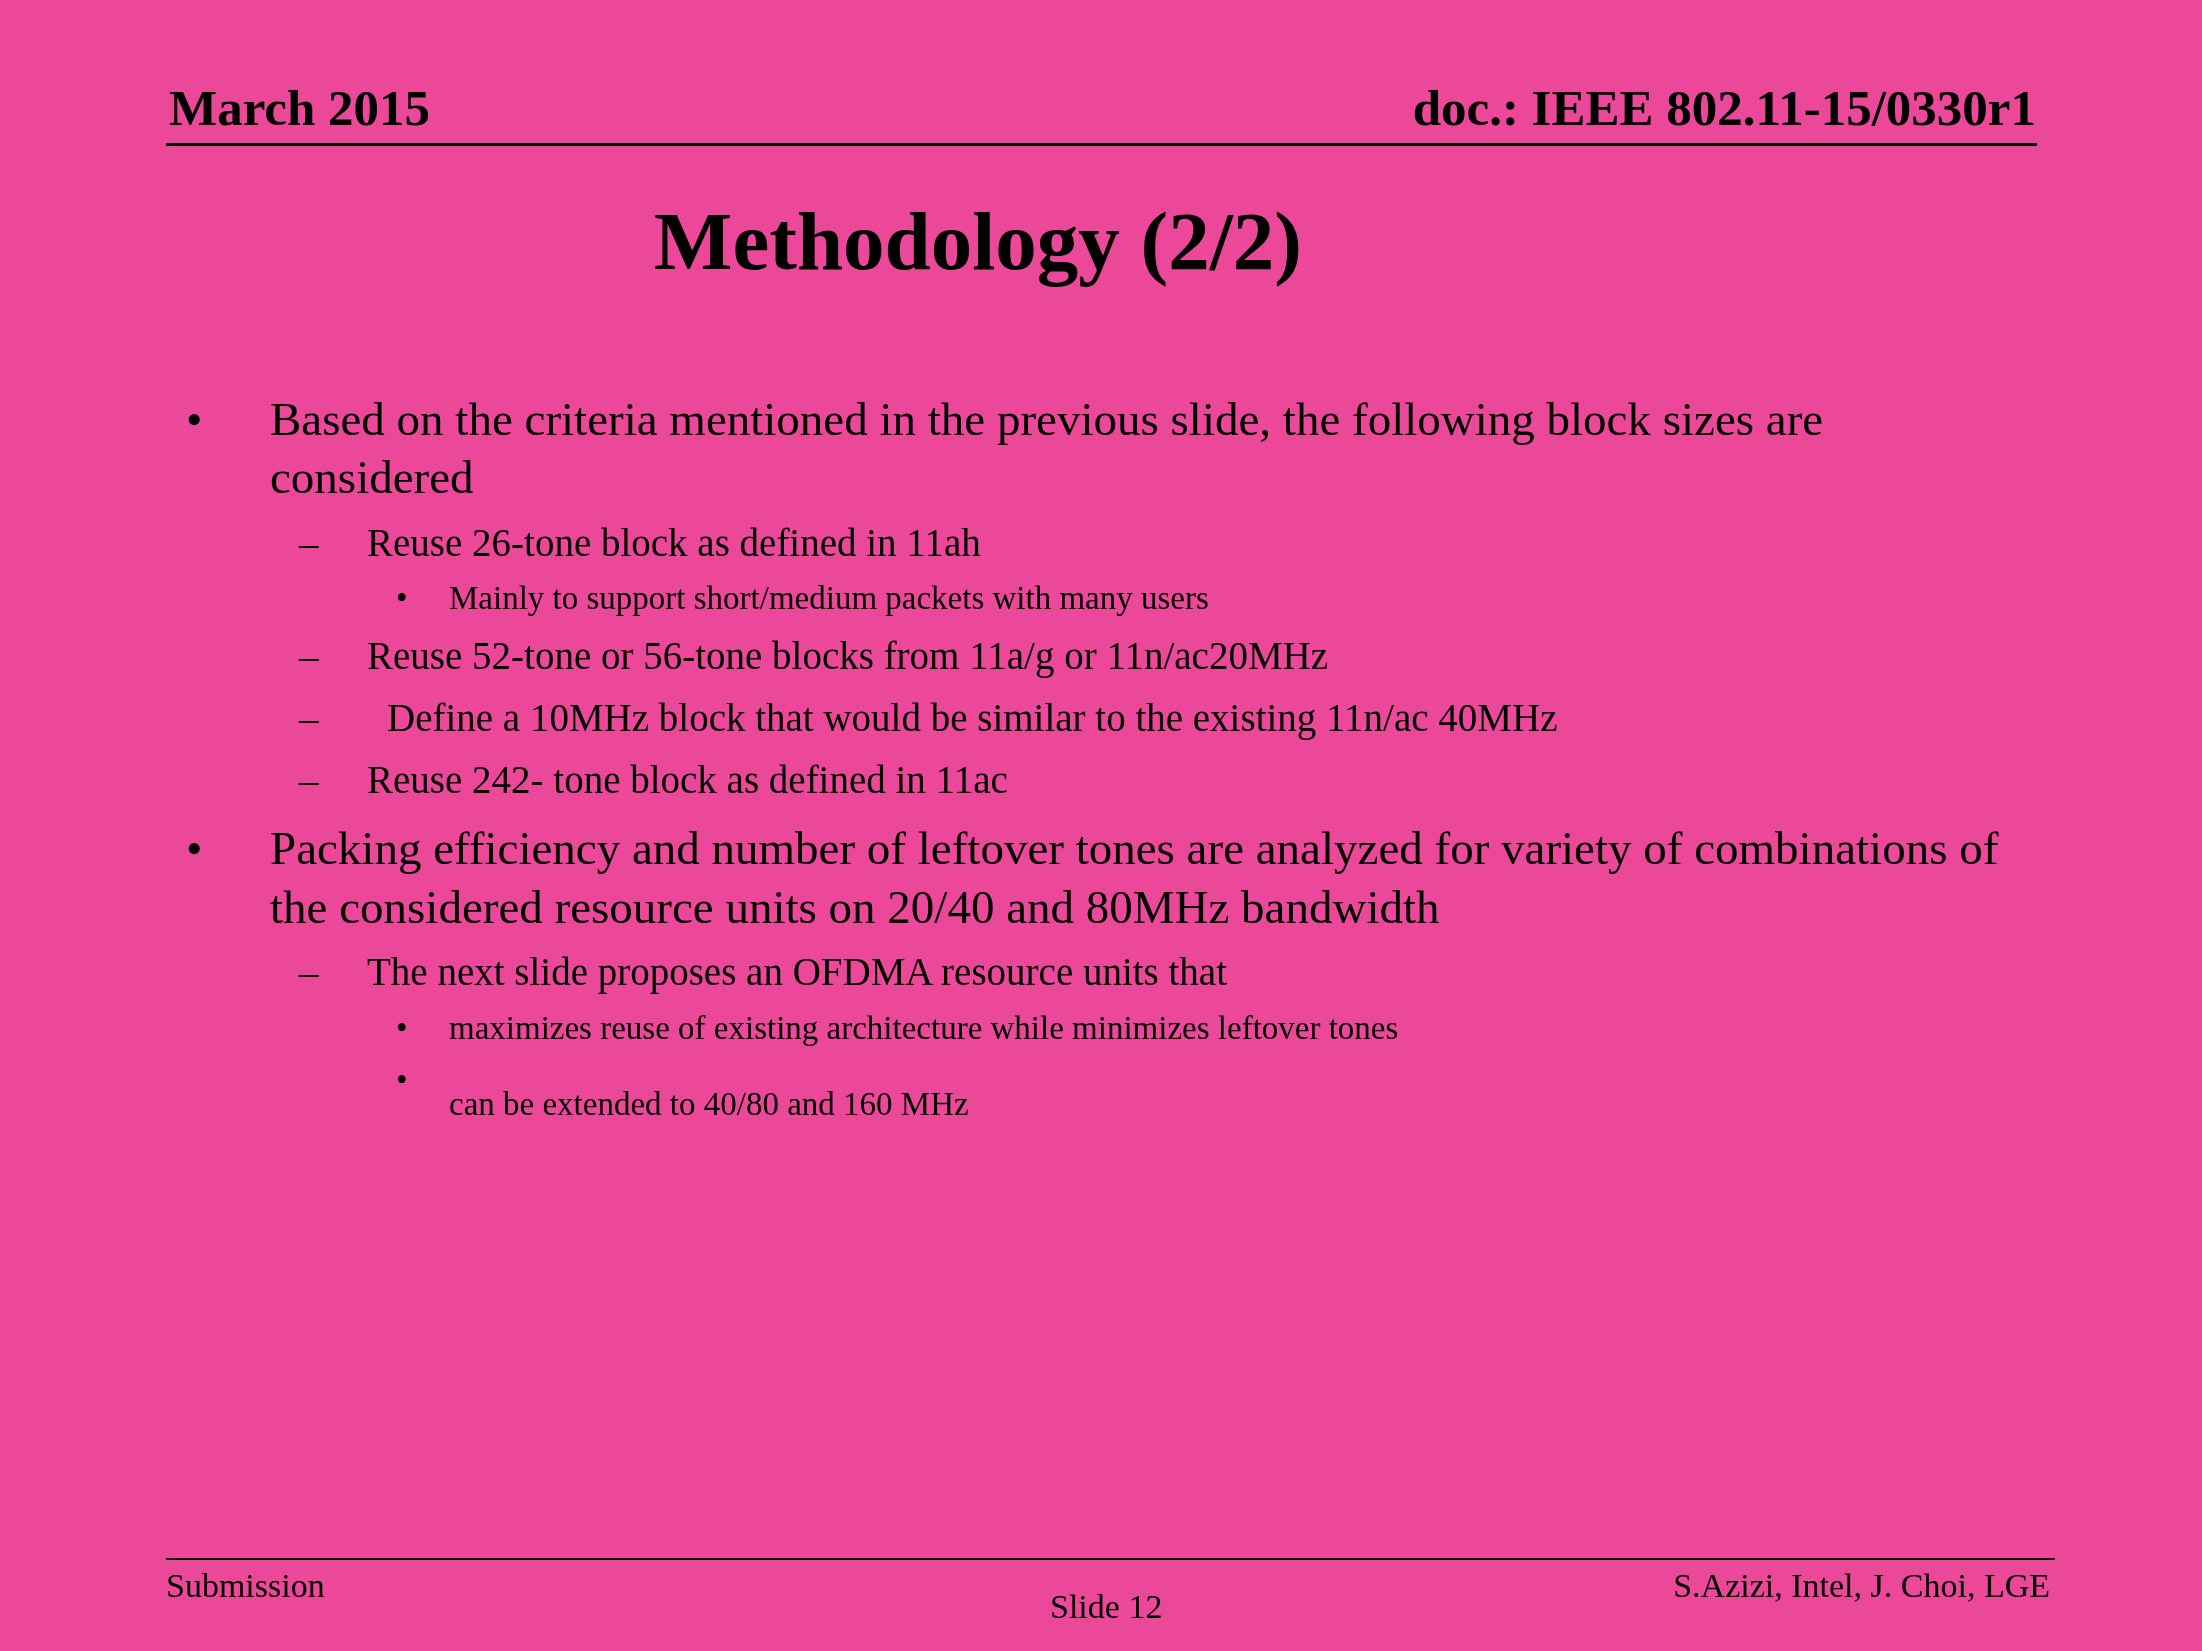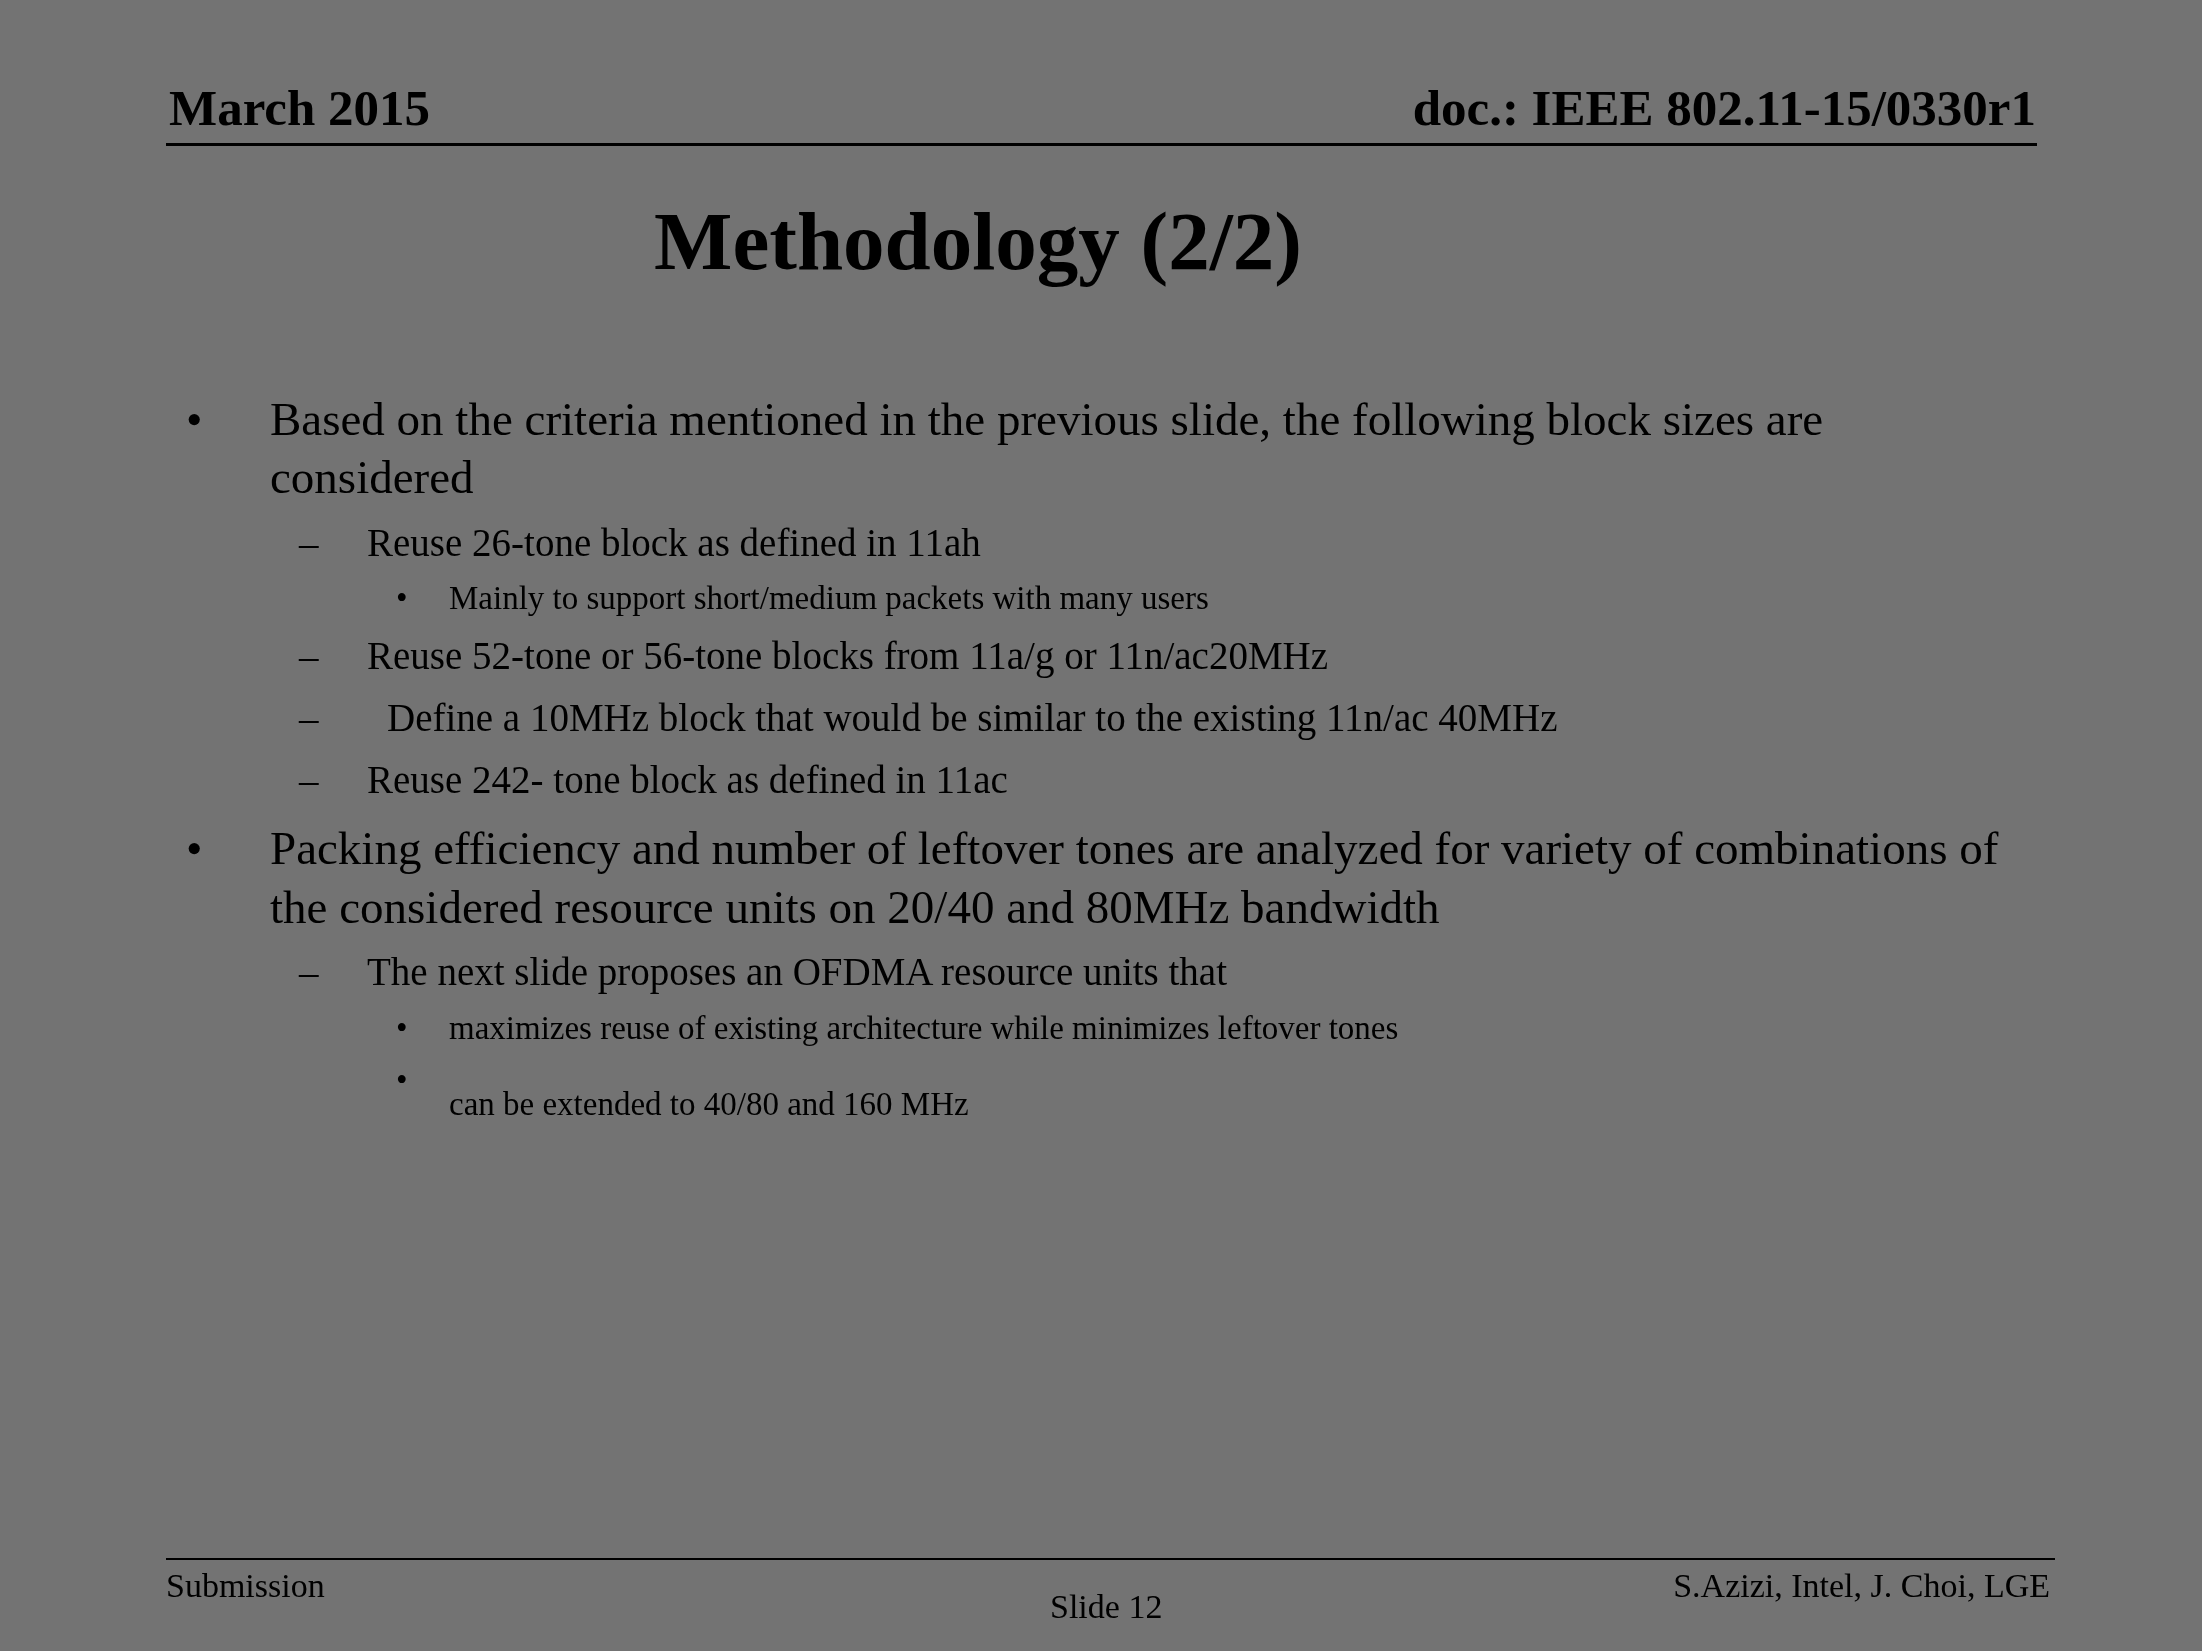--- a/index.html
+++ b/index.html
@@ -13,21 +13,21 @@
     position: relative;
     overflow: hidden;
     font-family: "Liberation Serif", "DejaVu Serif", serif;
     color: #000000;
   }
   .slide {
     position: absolute;
     left: 0; top: 0;
     width: 2203px;
     height: 1652px;
-    background: #737373;
+    background: #ec4899;
   }
   .header-left {
     position: absolute;
     left: 169px;
     top: 83px;
     font-size: 51px;
     font-weight: bold;
     line-height: 1;
     white-space: nowrap;
   }

